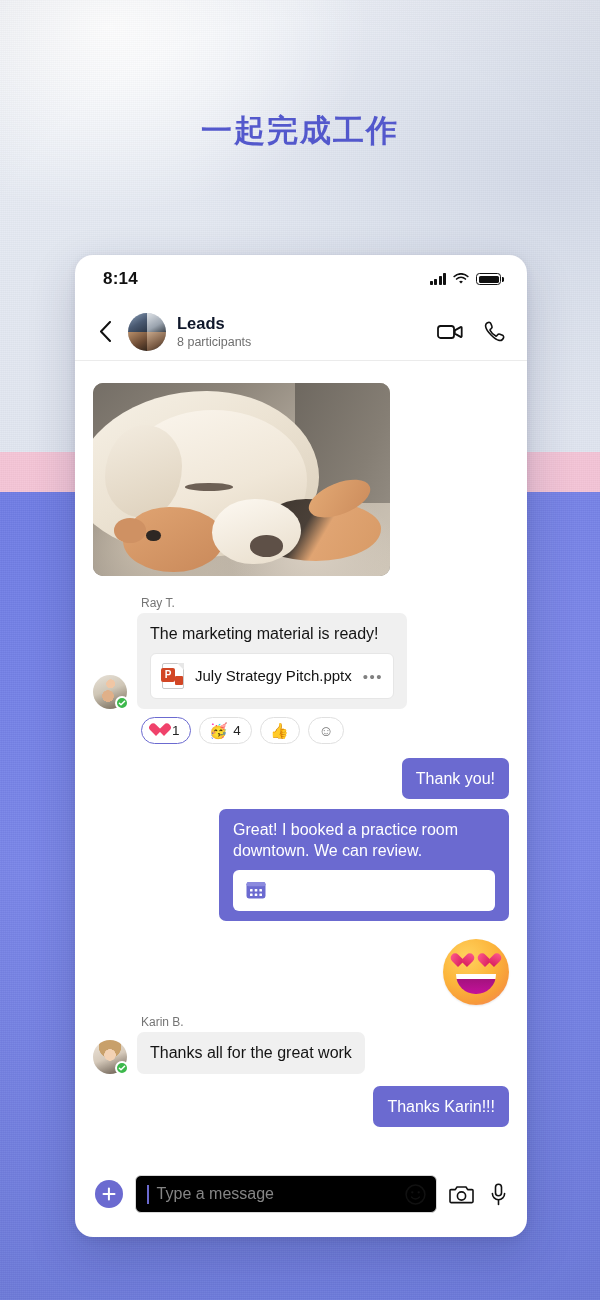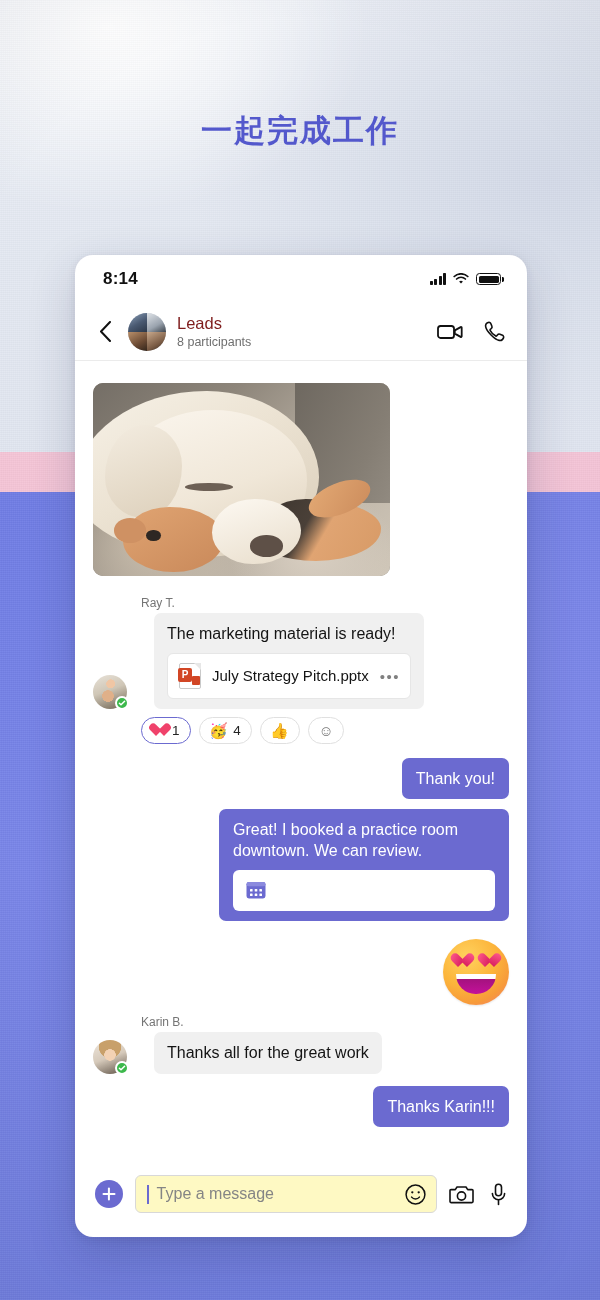--- a/index.html
+++ b/index.html
@@ -100,21 +100,21 @@
     width: 38px; height: 38px; flex: 0 0 38px; border-radius: 50%;
     overflow: hidden; position: relative; background: #cfd3da;
     display: grid; grid-template-columns: 1fr 1fr; grid-template-rows: 1fr 1fr;
   }
   .group-avatar span { display:block; }
   .ga1 { background: linear-gradient(150deg,#8fa4bd,#4a5a72 55%, #2c3748); }
   .ga2 { background: linear-gradient(150deg,#dfe3e8,#9aa3ae 60%,#3c434c); }
   .ga3 { background: linear-gradient(150deg,#b98f6a,#6b4a33 60%,#33261c); }
   .ga4 { background: linear-gradient(150deg,#c9a98c,#7b5c45 60%,#2e231b); }
   .head-text { flex: 1 1 auto; min-width: 0; }
-  .head-title { font-size: 16.5px; font-weight: 400; color: #7f1d1d; line-height: 1.15; }
+  .head-title { font-size: 16.5px; font-weight: 700; color: #0f172a; line-height: 1.15; }
   .head-sub { font-size: 12.5px; color: #6f6f6f; margin-top: 2px; }
   .head-actions { display: flex; align-items: center; gap: 20px; }
 
   
   .messages {
     flex: 1 1 auto; overflow: hidden;
     padding: 16px 18px 0 18px;
     display: flex; flex-direction: column;
   }
   .row { display: flex; margin-bottom: 6px; }
@@ -187,21 +187,21 @@
   }
   .wall {
     position:absolute; right:0; top:0; width:32%; height:62%;
     background: linear-gradient(115deg,#6e6860 0%, #857e74 70%, #918a80 100%);
   }
 
   
   .author {
     font-size: 12px; color: #757575; margin: 0 0 3px 48px;
   }
-  .msg-in-wrap { display: flex; align-items: flex-end; gap: 27px; }
+  .msg-in-wrap { display: flex; align-items: flex-end; gap: 10px; }
   .avatar {
     width: 34px; height: 34px; flex: 0 0 34px; border-radius: 50%;
     position: relative; overflow: visible;
   }
   .avatar .pic {
     position:absolute; inset:0; border-radius:50%; overflow:hidden;
   }
   .av-ray {
     background:
       radial-gradient(circle at 52% 26%, #f0c6a4 0 14%, rgba(240,198,164,0) 15%),
@@ -330,21 +330,21 @@
   }
   .plus-btn::before, .plus-btn::after{
     content:""; position:absolute; background:#fff; border-radius:1px;
     left:50%; top:50%;
   }
   .plus-btn::before{ width:13px; height:2.2px; transform: translate(-50%,-50%); }
   .plus-btn::after { width:2.2px; height:13px; transform: translate(-50%,-50%); }
   .input-wrap {
     flex: 1 1 auto; height: 38px; border: 1px solid #d8d8d8;
     border-radius: 6px; display: flex; align-items: center;
-    padding: 0 9px 0 11px; gap: 8px; background: #fef9c3;
+    padding: 0 9px 0 11px; gap: 8px; background: #000000;
   }
   .caret { width: 1.6px; height: 19px; background: #6b6ad0; flex: 0 0 1.6px; }
   .ph { flex: 1 1 auto; font-size: 16px; color: #858585; }
   .comp-actions { display:flex; align-items:center; gap: 16px; }
   .ico { display:flex; align-items:center; justify-content:center; }
 </style>
 </head>
 <body>
 
 <div id="stage">

